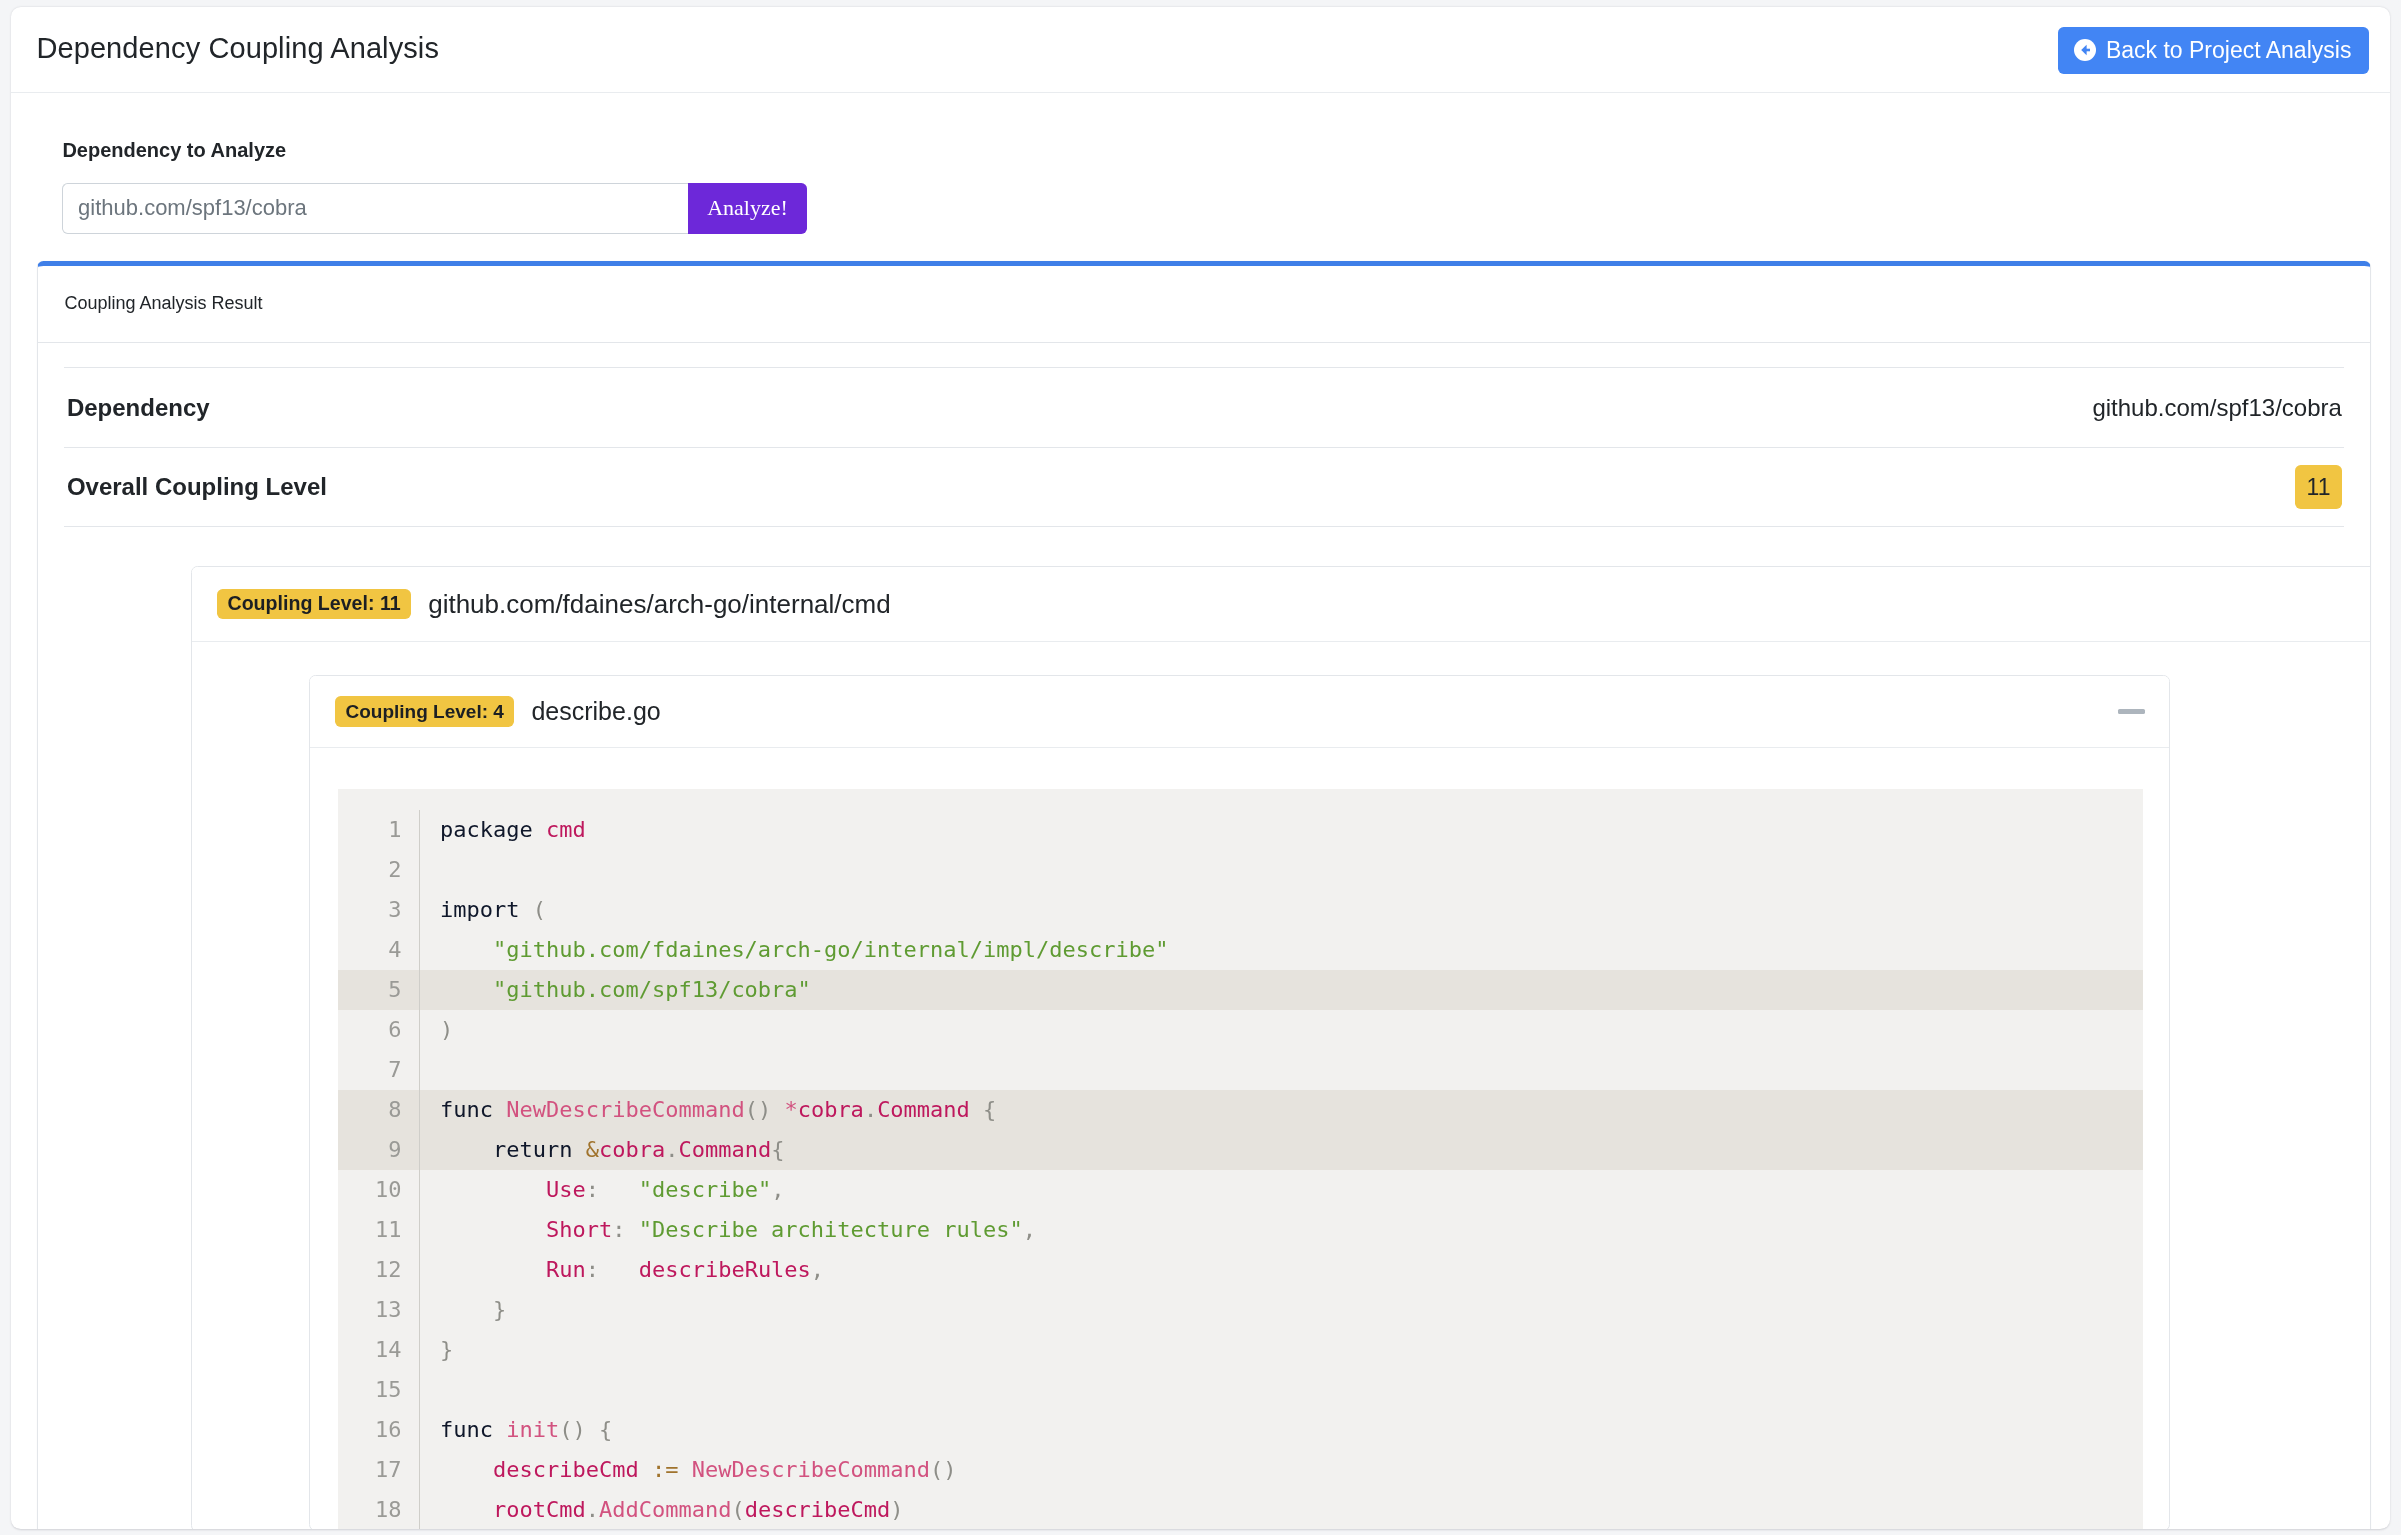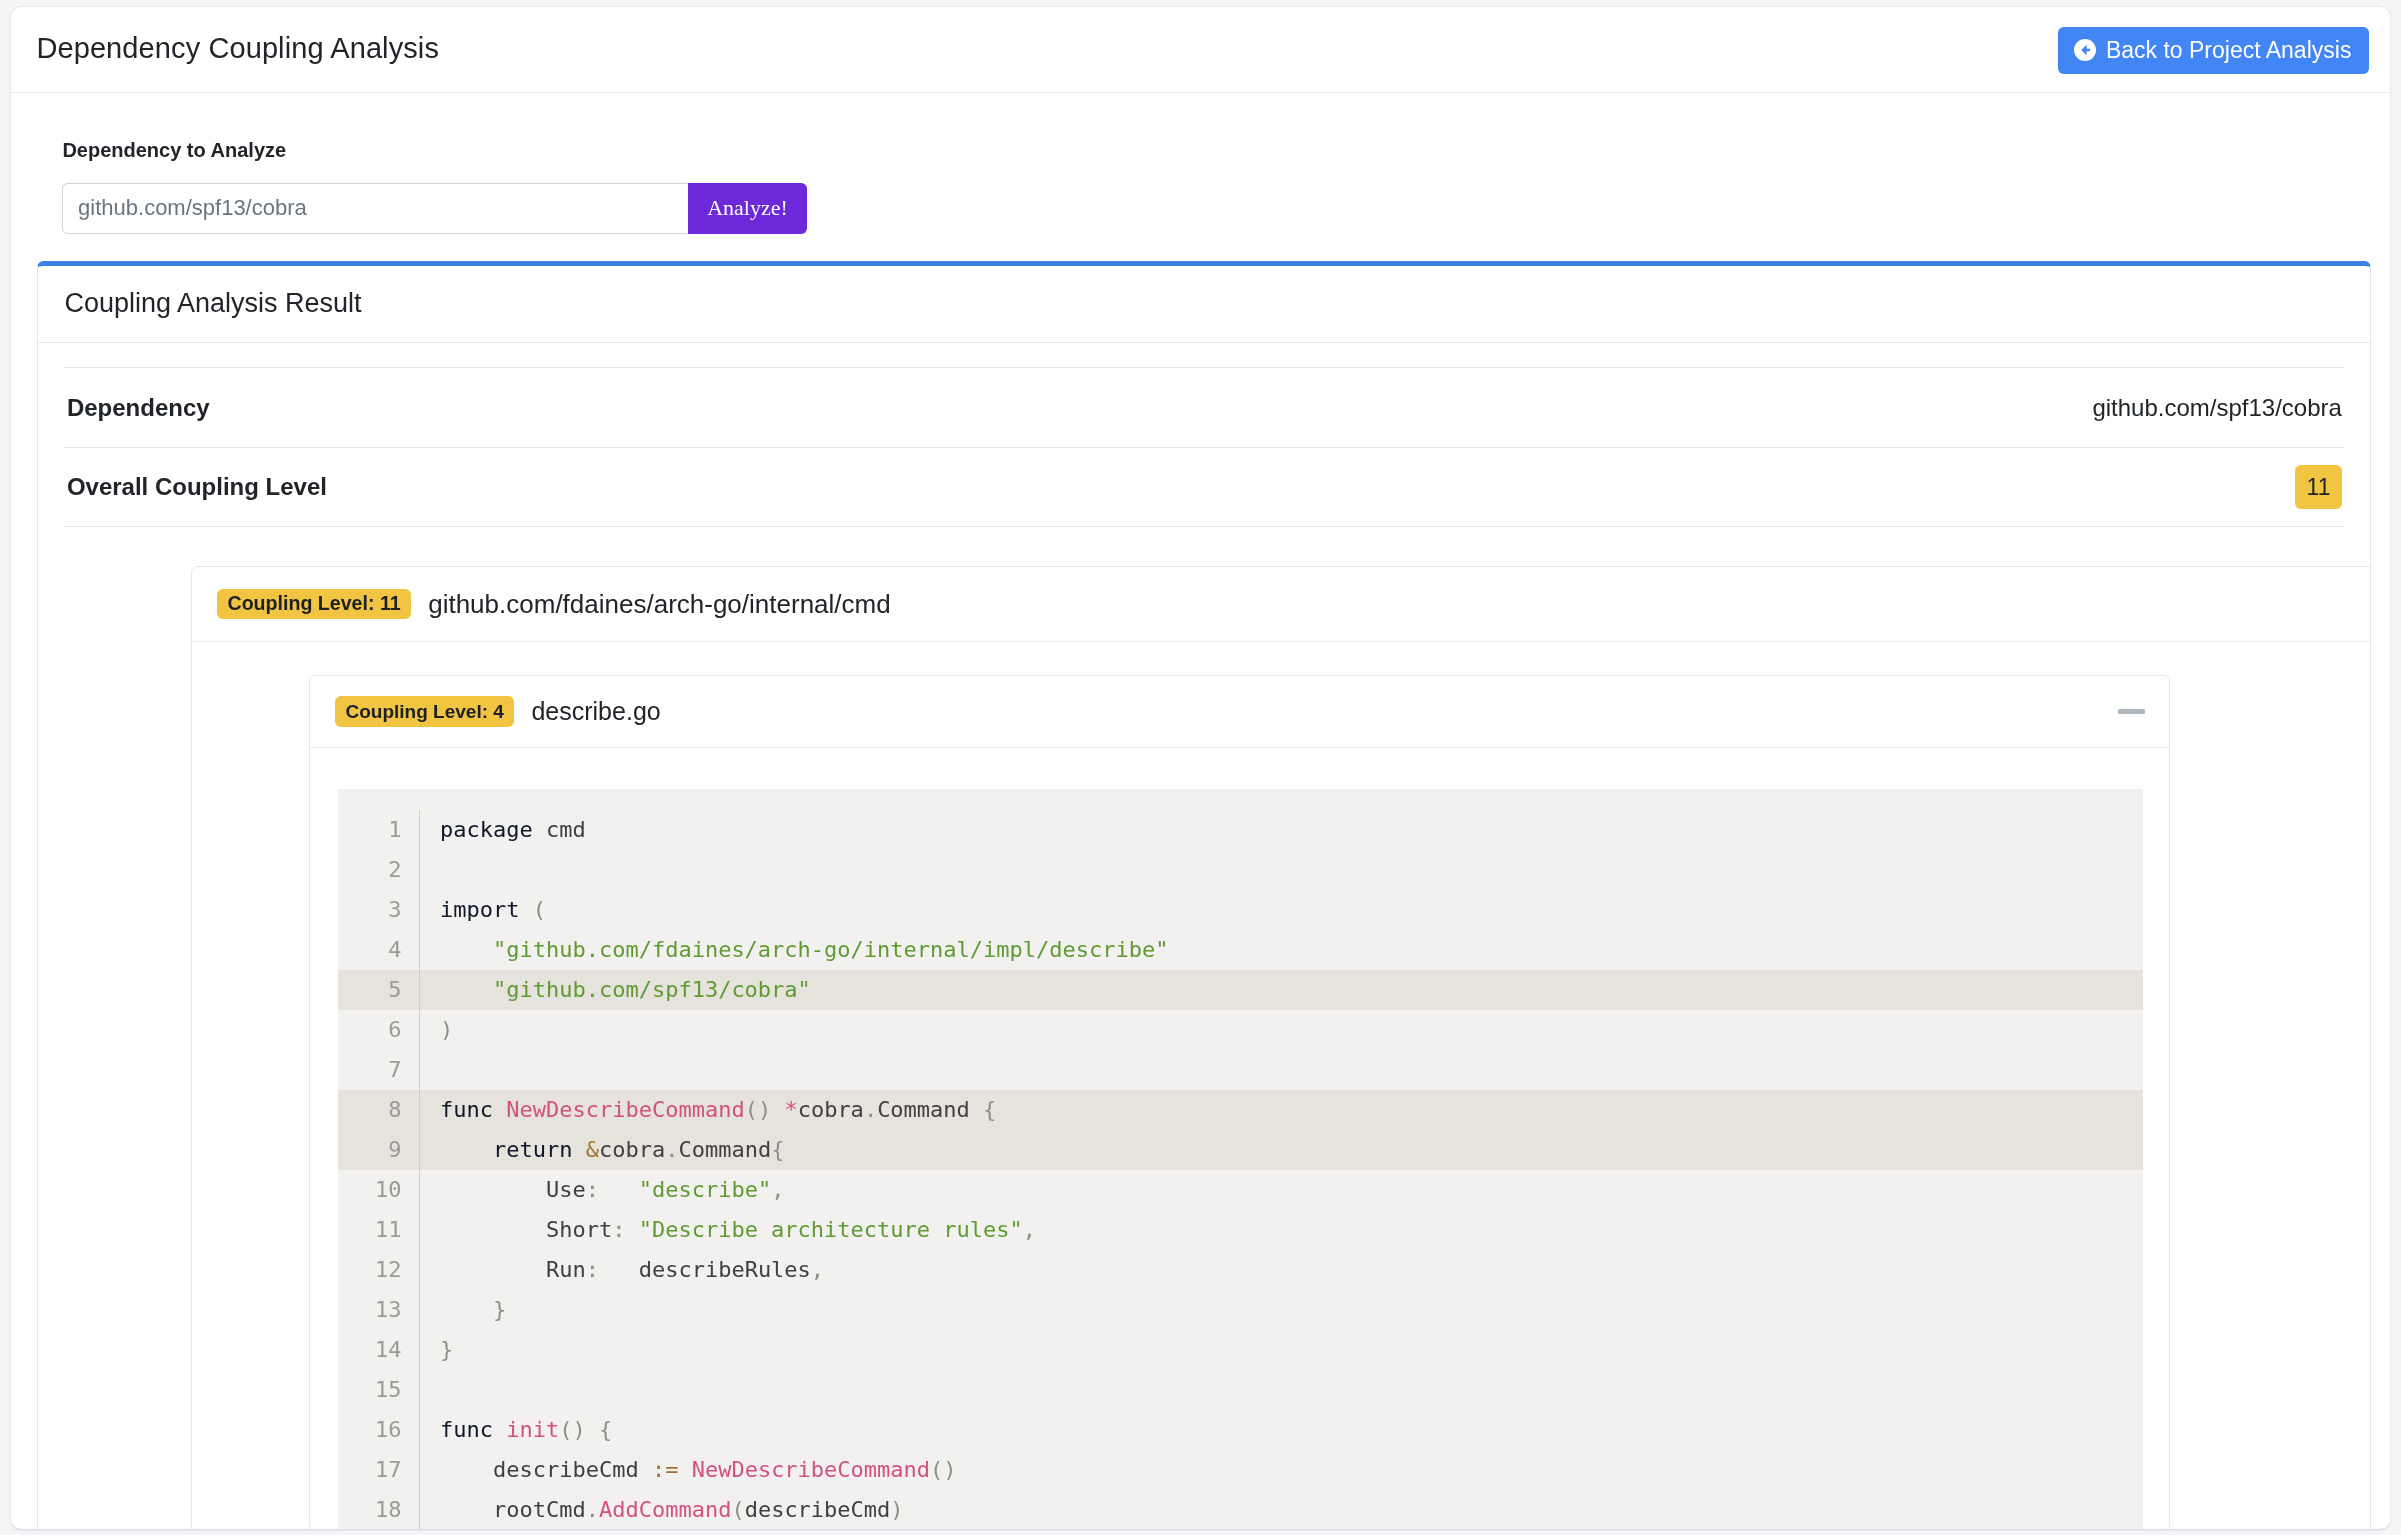--- a/index.html
+++ b/index.html
@@ -120,21 +120,21 @@
     overflow: hidden;
   }
   .result-header {
     height: 77px;
     display: flex;
     align-items: center;
     padding-left: 26px;
     border-bottom: 0.8px solid #e3e6ea;
   }
   .result-header-title {
-    font-size: 27px;
+    font-size: 18px;
     color: #212529;
     white-space: nowrap;
   }
   .result-body { padding: 24.5px 26px 0 26px; }
 
   
   .summary-row {
     display: flex;
     align-items: center;
     justify-content: space-between;
@@ -261,21 +261,21 @@
     padding-left: 19.6px;
     color: #2b2b2b;
     white-space: pre;
     overflow: hidden;
   }
   .k  { color: #0f172a; }          
   .s  { color: #5f9b32; }          
   .fn { color: #d2527f; }          
   .op { color: #a0732c; }          
   .pu { color: #8e8e88; }          
-  .ty { color: #404040; }
+  .ty { color: #be185d; }
 </style>
 </head>
 <body>
 
 <div class="page">
   <div class="header-card">
 
     <div class="header-bar">
       <div class="page-title">Dependency Coupling Analysis</div>
       <button class="back-btn">

